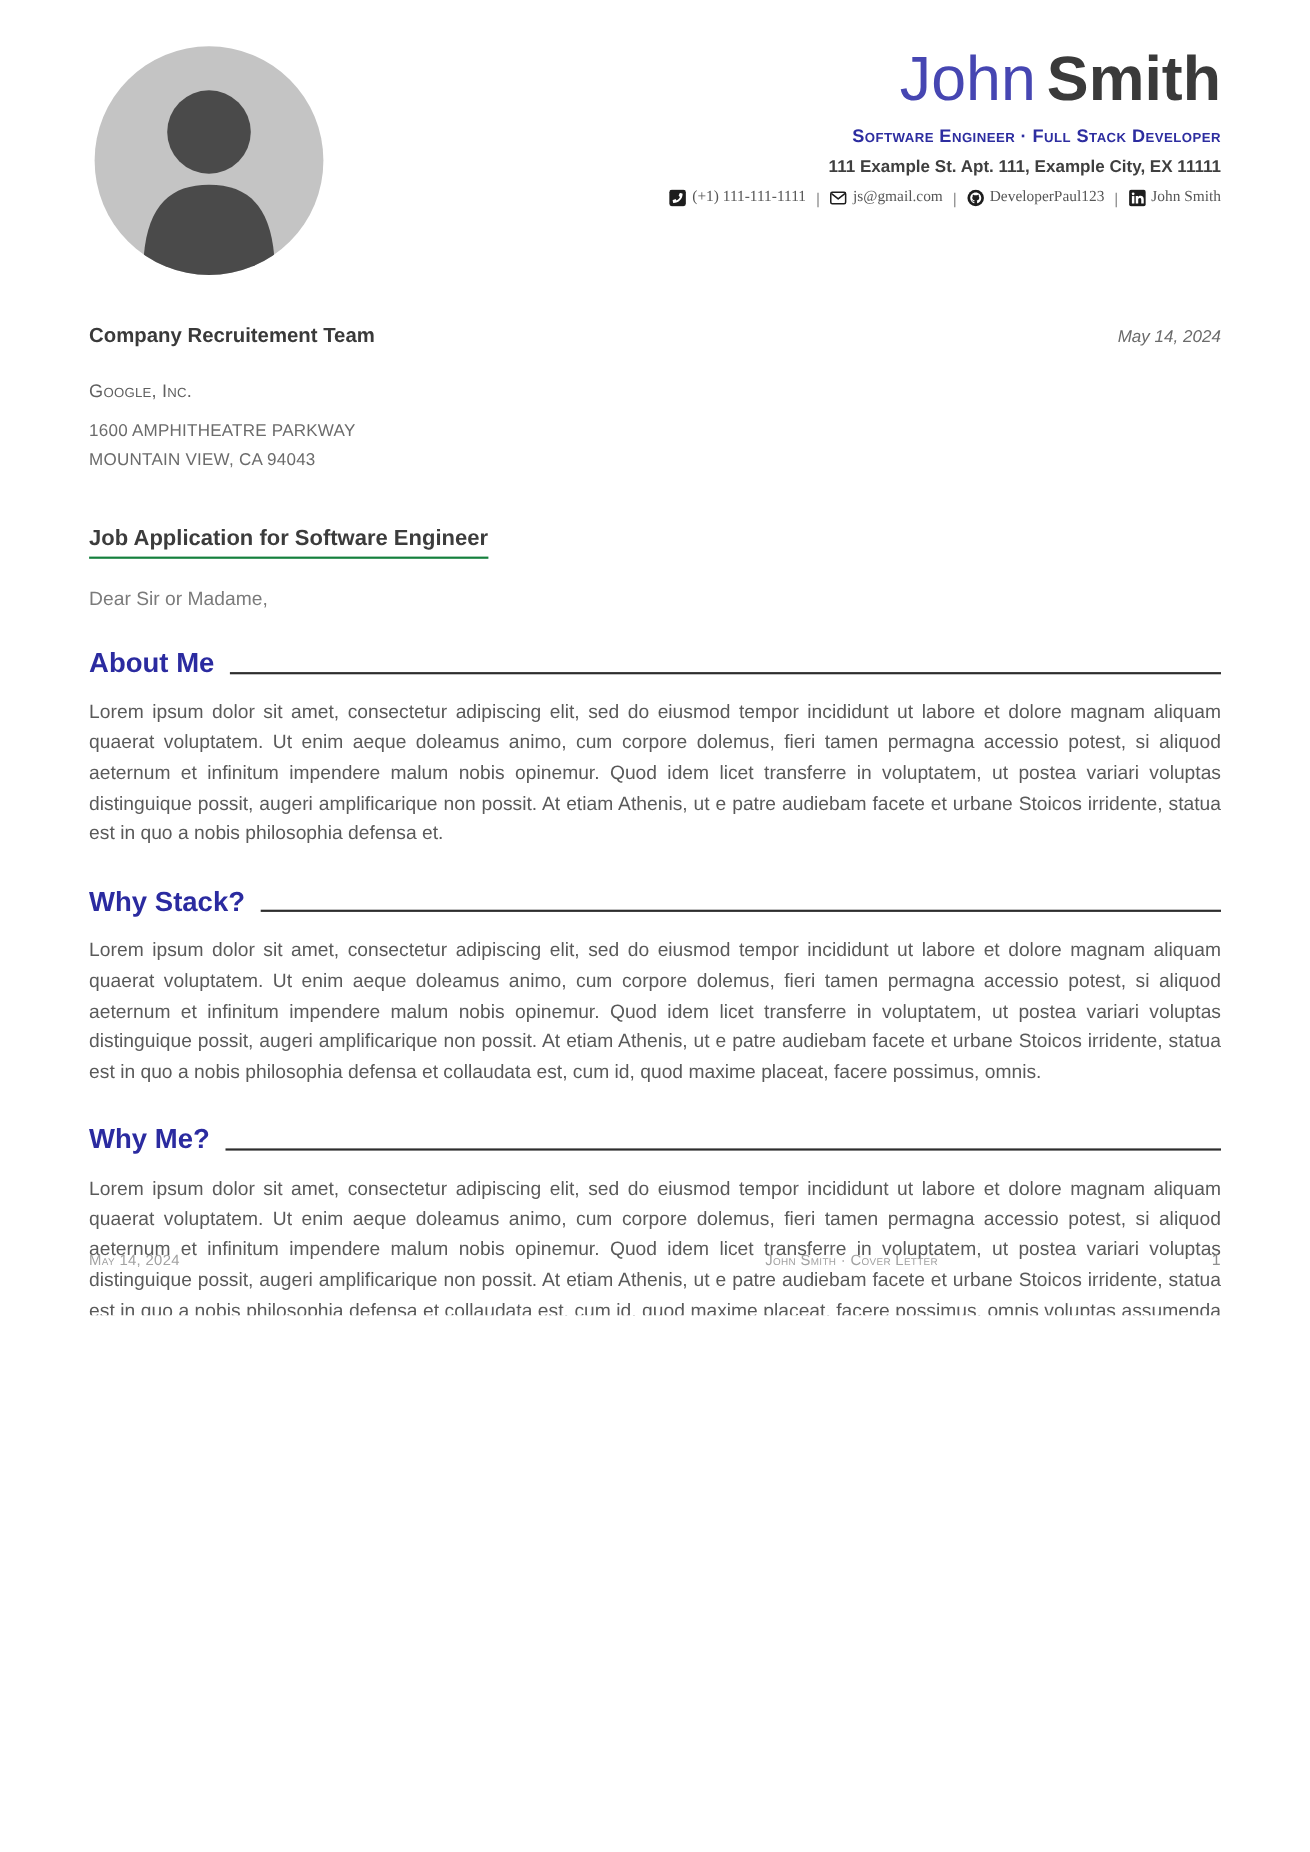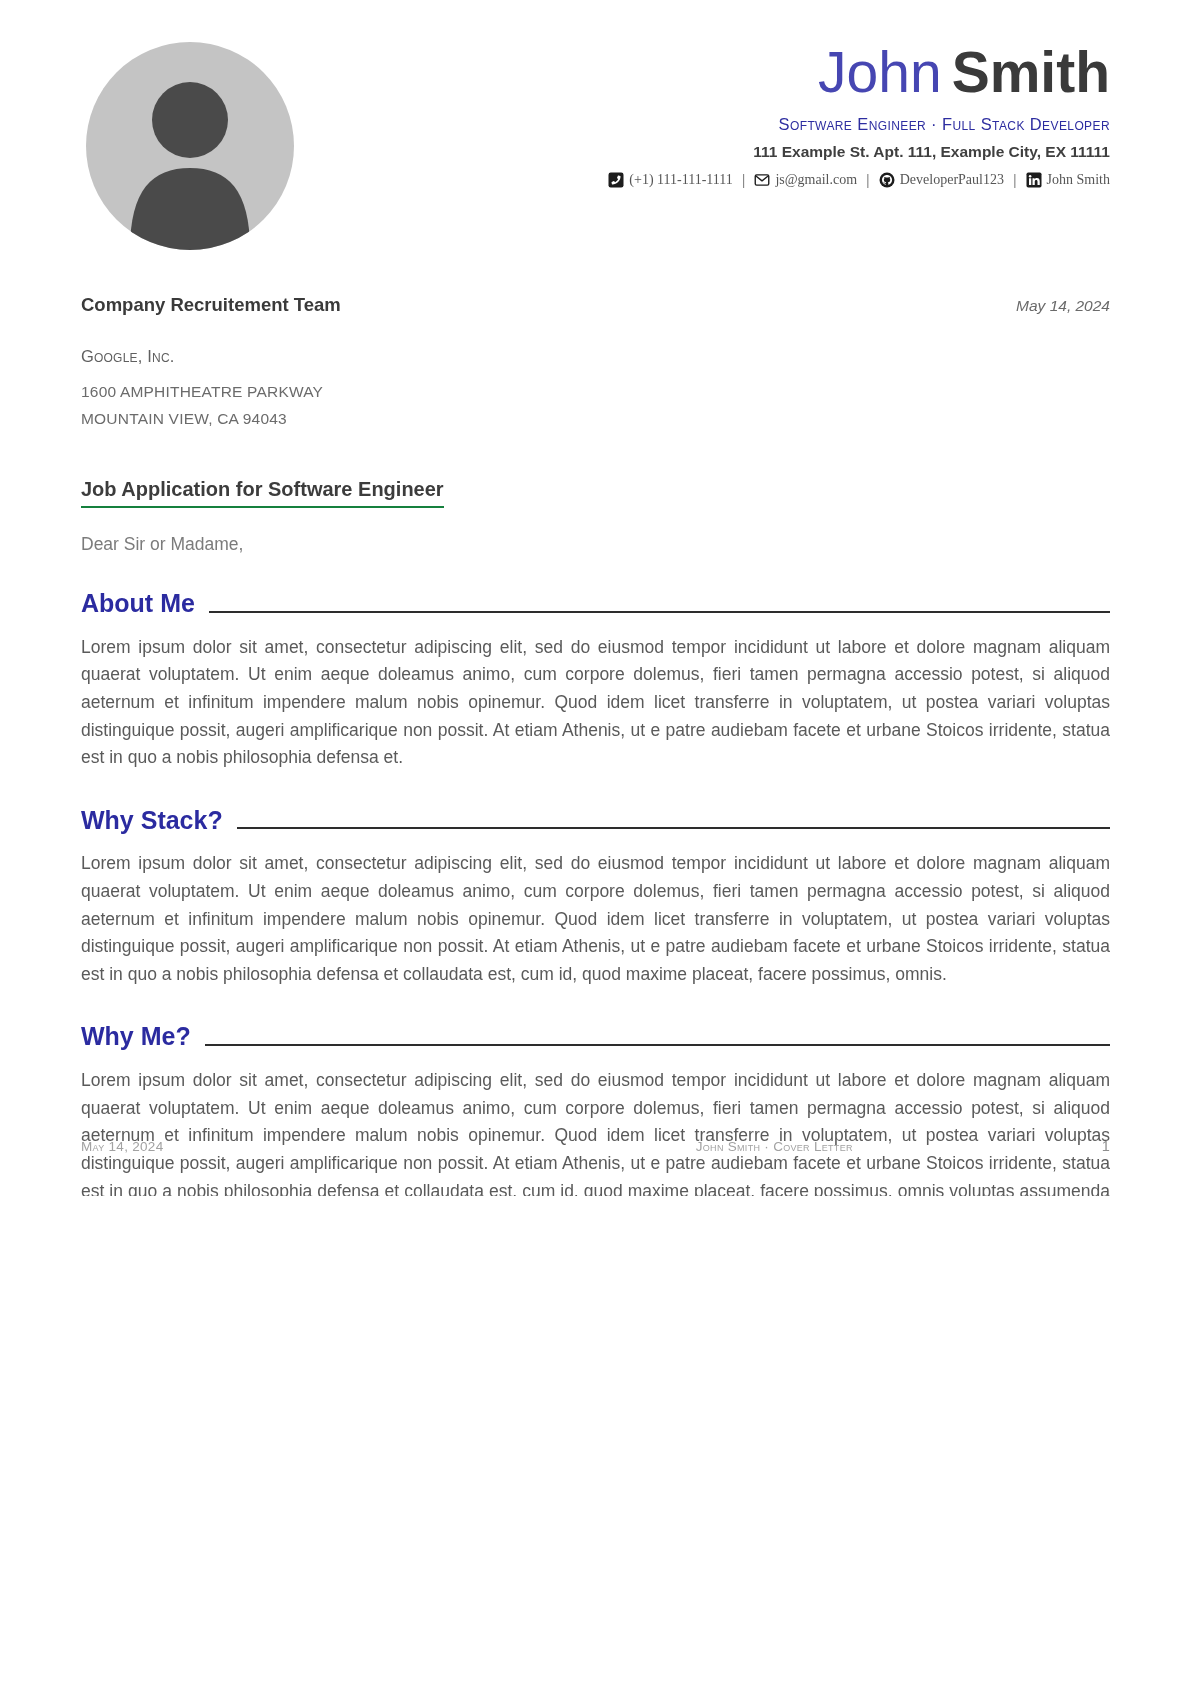--- a/index.html
+++ b/index.html
@@ -37,21 +37,21 @@
     text-align: right;
     padding-top: 2px;
   }
   .name { font-size: 57px; line-height: 1.0; letter-spacing: 0; white-space: nowrap; }
   .name .first { color: #4646b2; font-weight: 300; }
   .name .last  { color: #3a3a3a; font-weight: 700; margin-left: 10px; }
 
   .position {
     margin-top: 14px;
     font-variant: small-caps;
-    font-weight: 400;
+    font-weight: 700;
     font-size: 16.5px;
     color: #2d2da0;
     letter-spacing: 0.4px;
     margin-left: 13px;
   }
   .address {
     margin-top: 9px;
     font-weight: 700;
     font-size: 15.5px;
     color: #3f3f3f;

